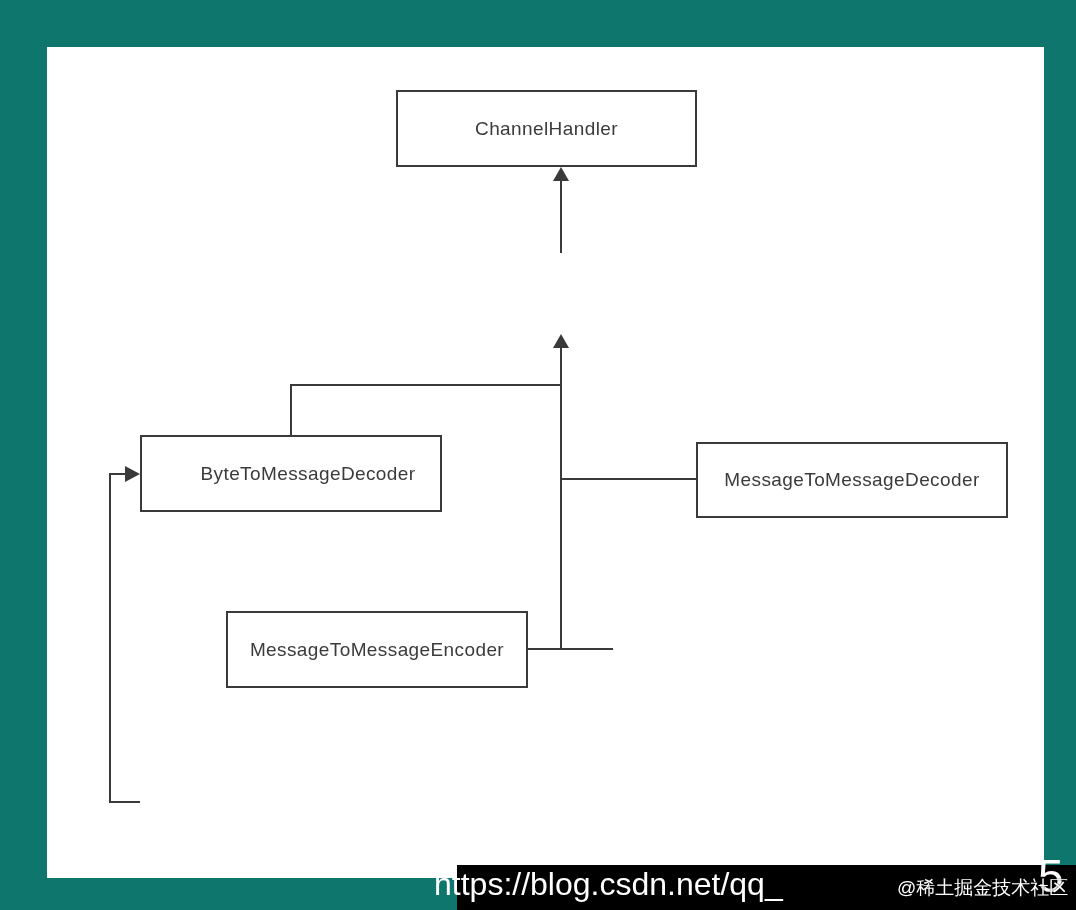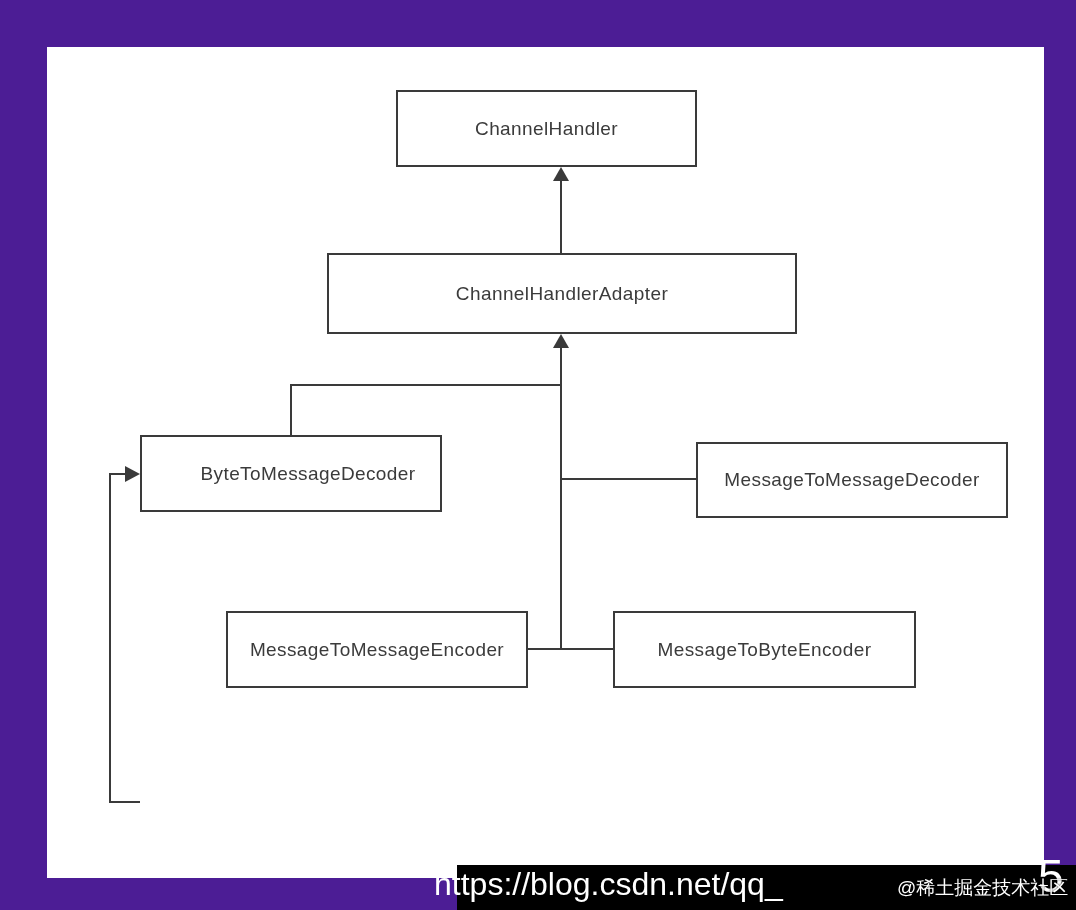--- a/index.html
+++ b/index.html
@@ -1,17 +1,17 @@
 <!DOCTYPE html>
 <html><head>
 <meta charset="utf-8">
 <style>
   html,body{margin:0;padding:0;background:#000;}
   .page{
-    position:relative;width:1076px;height:910px;background:#4c1d95;
+    position:relative;width:1076px;height:910px;background:#0f766e;
     overflow:hidden;font-family:"Liberation Sans",sans-serif;
   }
   .panel{
     position:absolute;left:47px;top:47px;width:997px;height:831px;
     background:#ffffff;z-index:1;
   }
   .node{
     position:absolute;background:#ffffff;border:2px solid #3a3a3a;
     display:flex;align-items:center;justify-content:center;
     font-size:19px;color:#3b3b3b;letter-spacing:0.4px;box-sizing:border-box;
@@ -67,39 +67,33 @@
 <body>
 
 <div class="page">
 
   <div class="panel">
 
     <div class="node n-ch">
       <span>ChannelHandler</span>
     </div>
 
-    <div class="node n-cha">
-      <span>ChannelHandlerAdapter</span>
-    </div>
 
     <div class="node n-btmd">
       <span>ByteToMessageDecoder</span>
     </div>
 
     <div class="node n-mtme">
       <span>MessageToMessageEncoder</span>
     </div>
 
     <div class="node n-mtmd">
       <span>MessageToMessageDecoder</span>
     </div>
 
-    <div class="node n-mtbe">
-      <span>MessageToByteEncoder</span>
-    </div>
 
 
     <div class="arrow-up a-up1"></div>
     <div class="line l-v1"></div>
 
     <div class="arrow-up a-up2"></div>
     <div class="line l-v2"></div>
 
     <div class="line l-h1"></div>
     <div class="line l-v3"></div>

